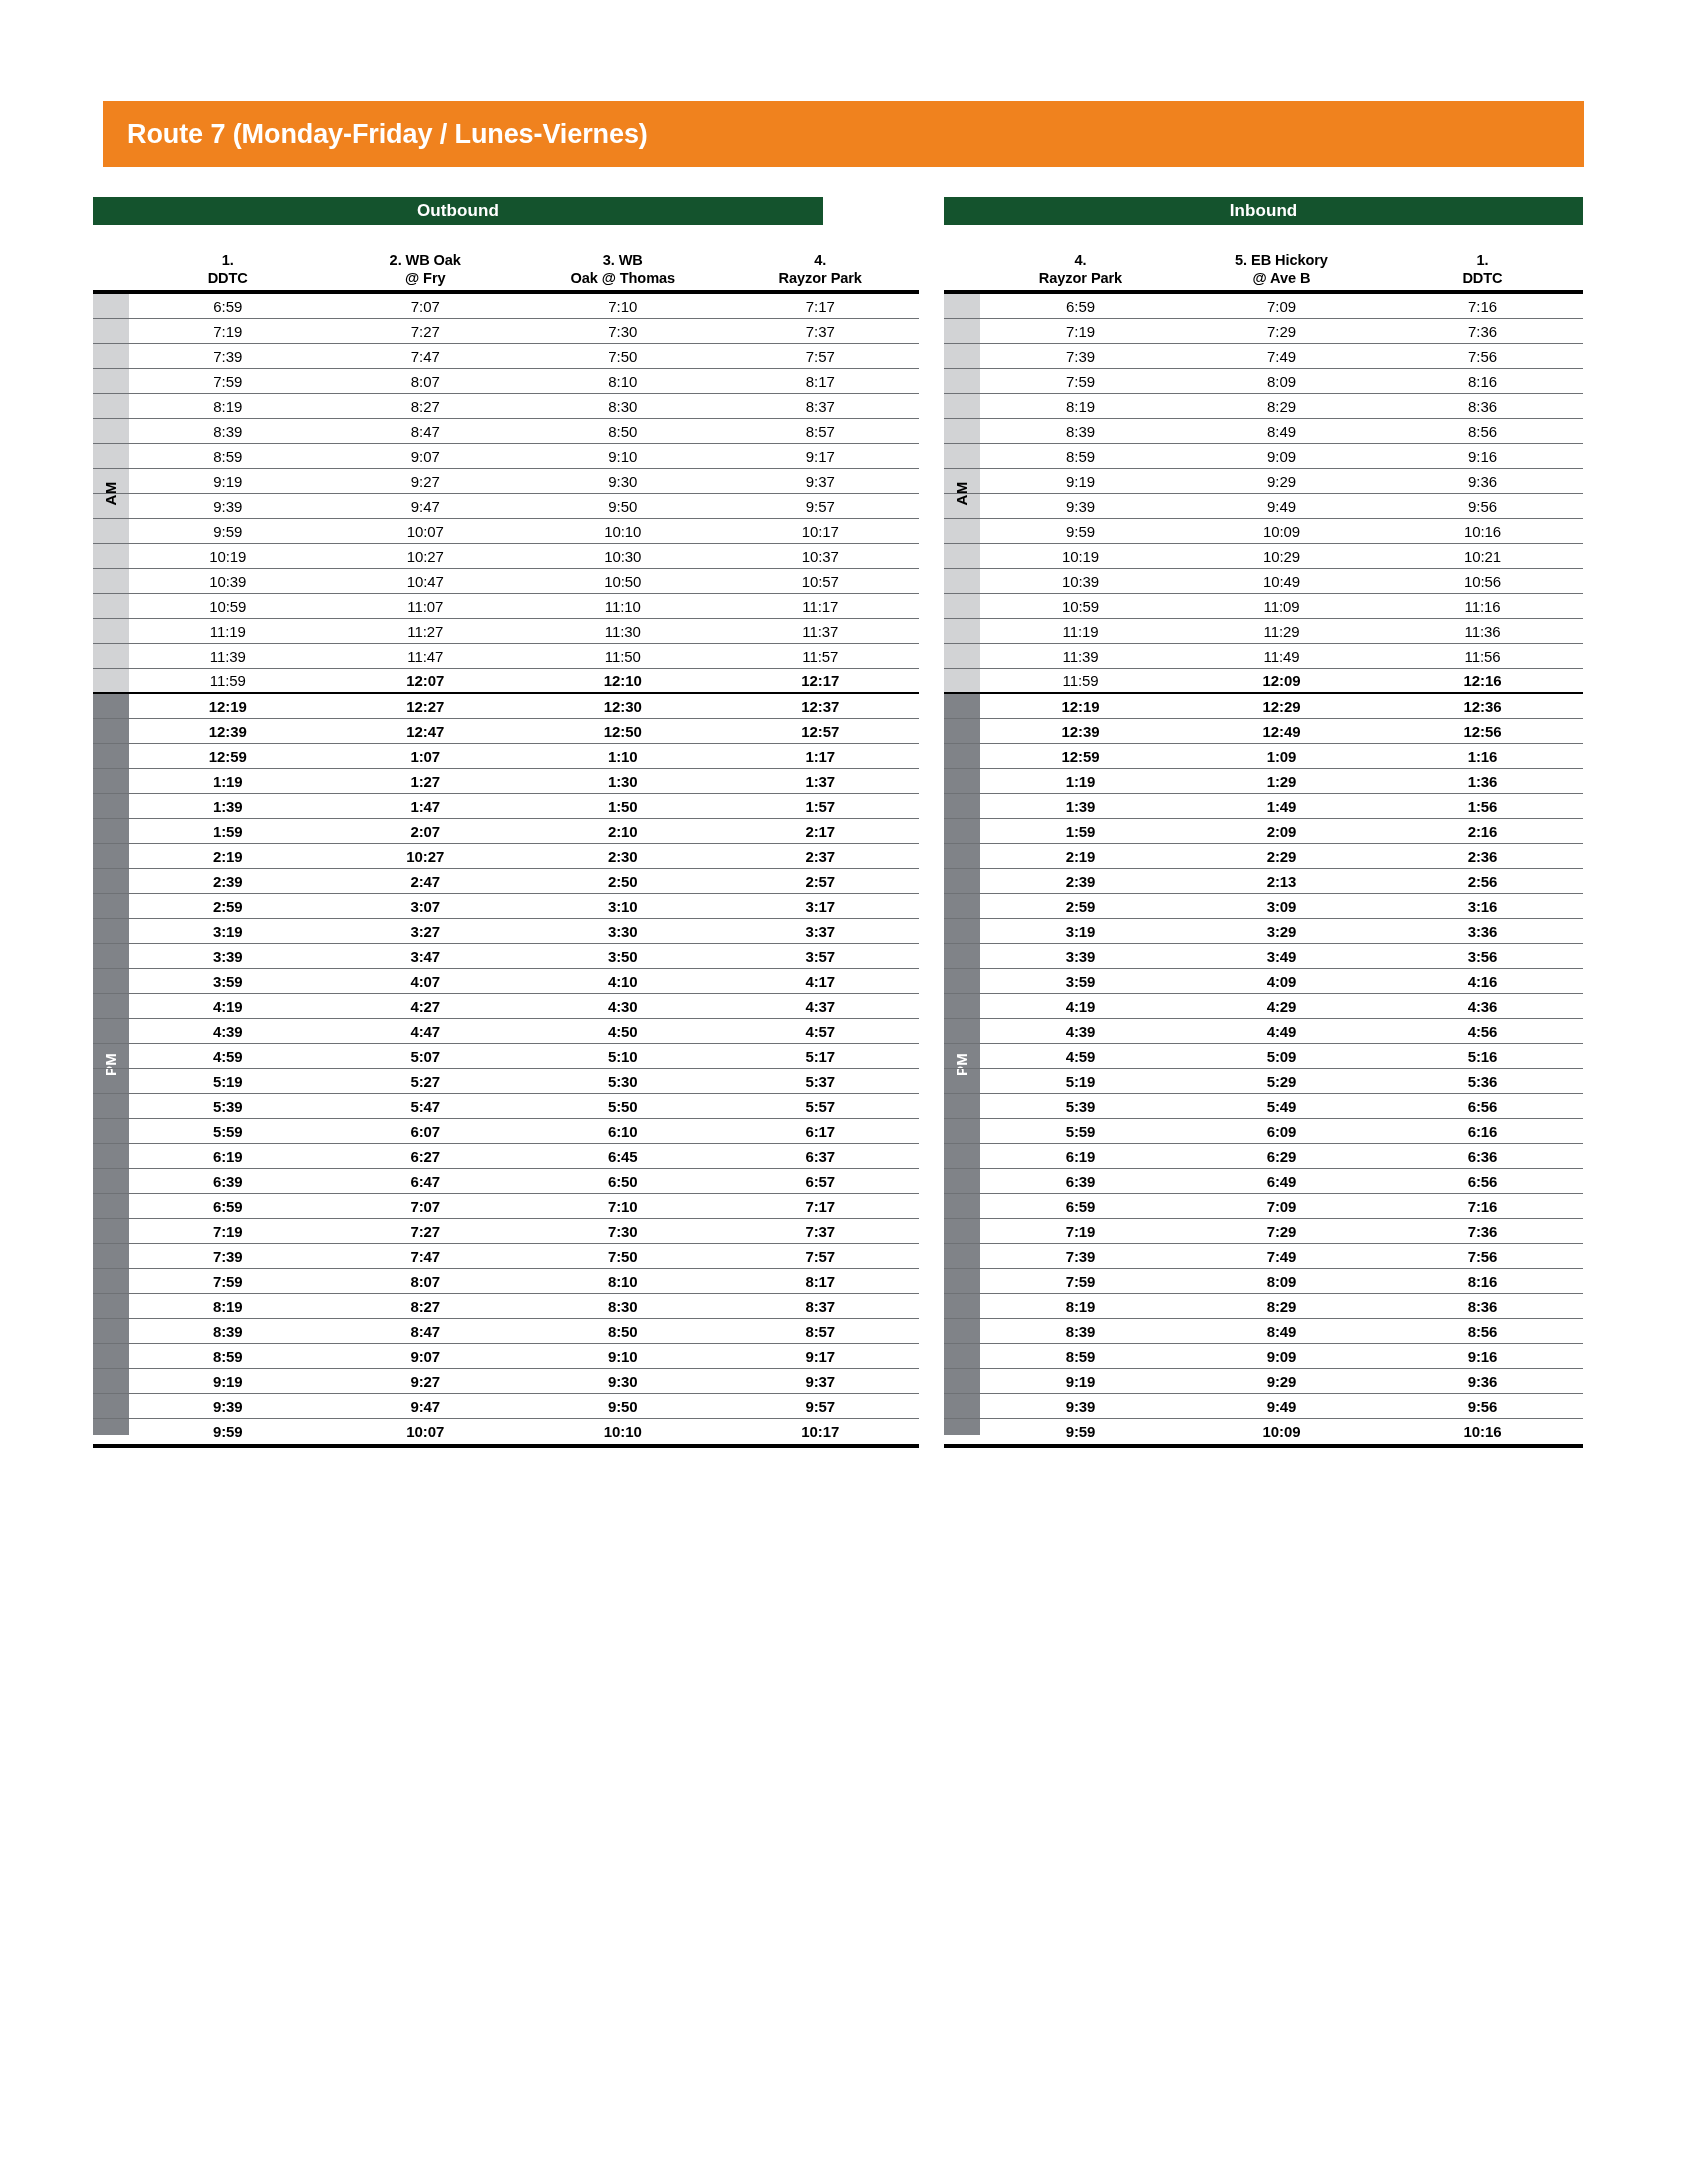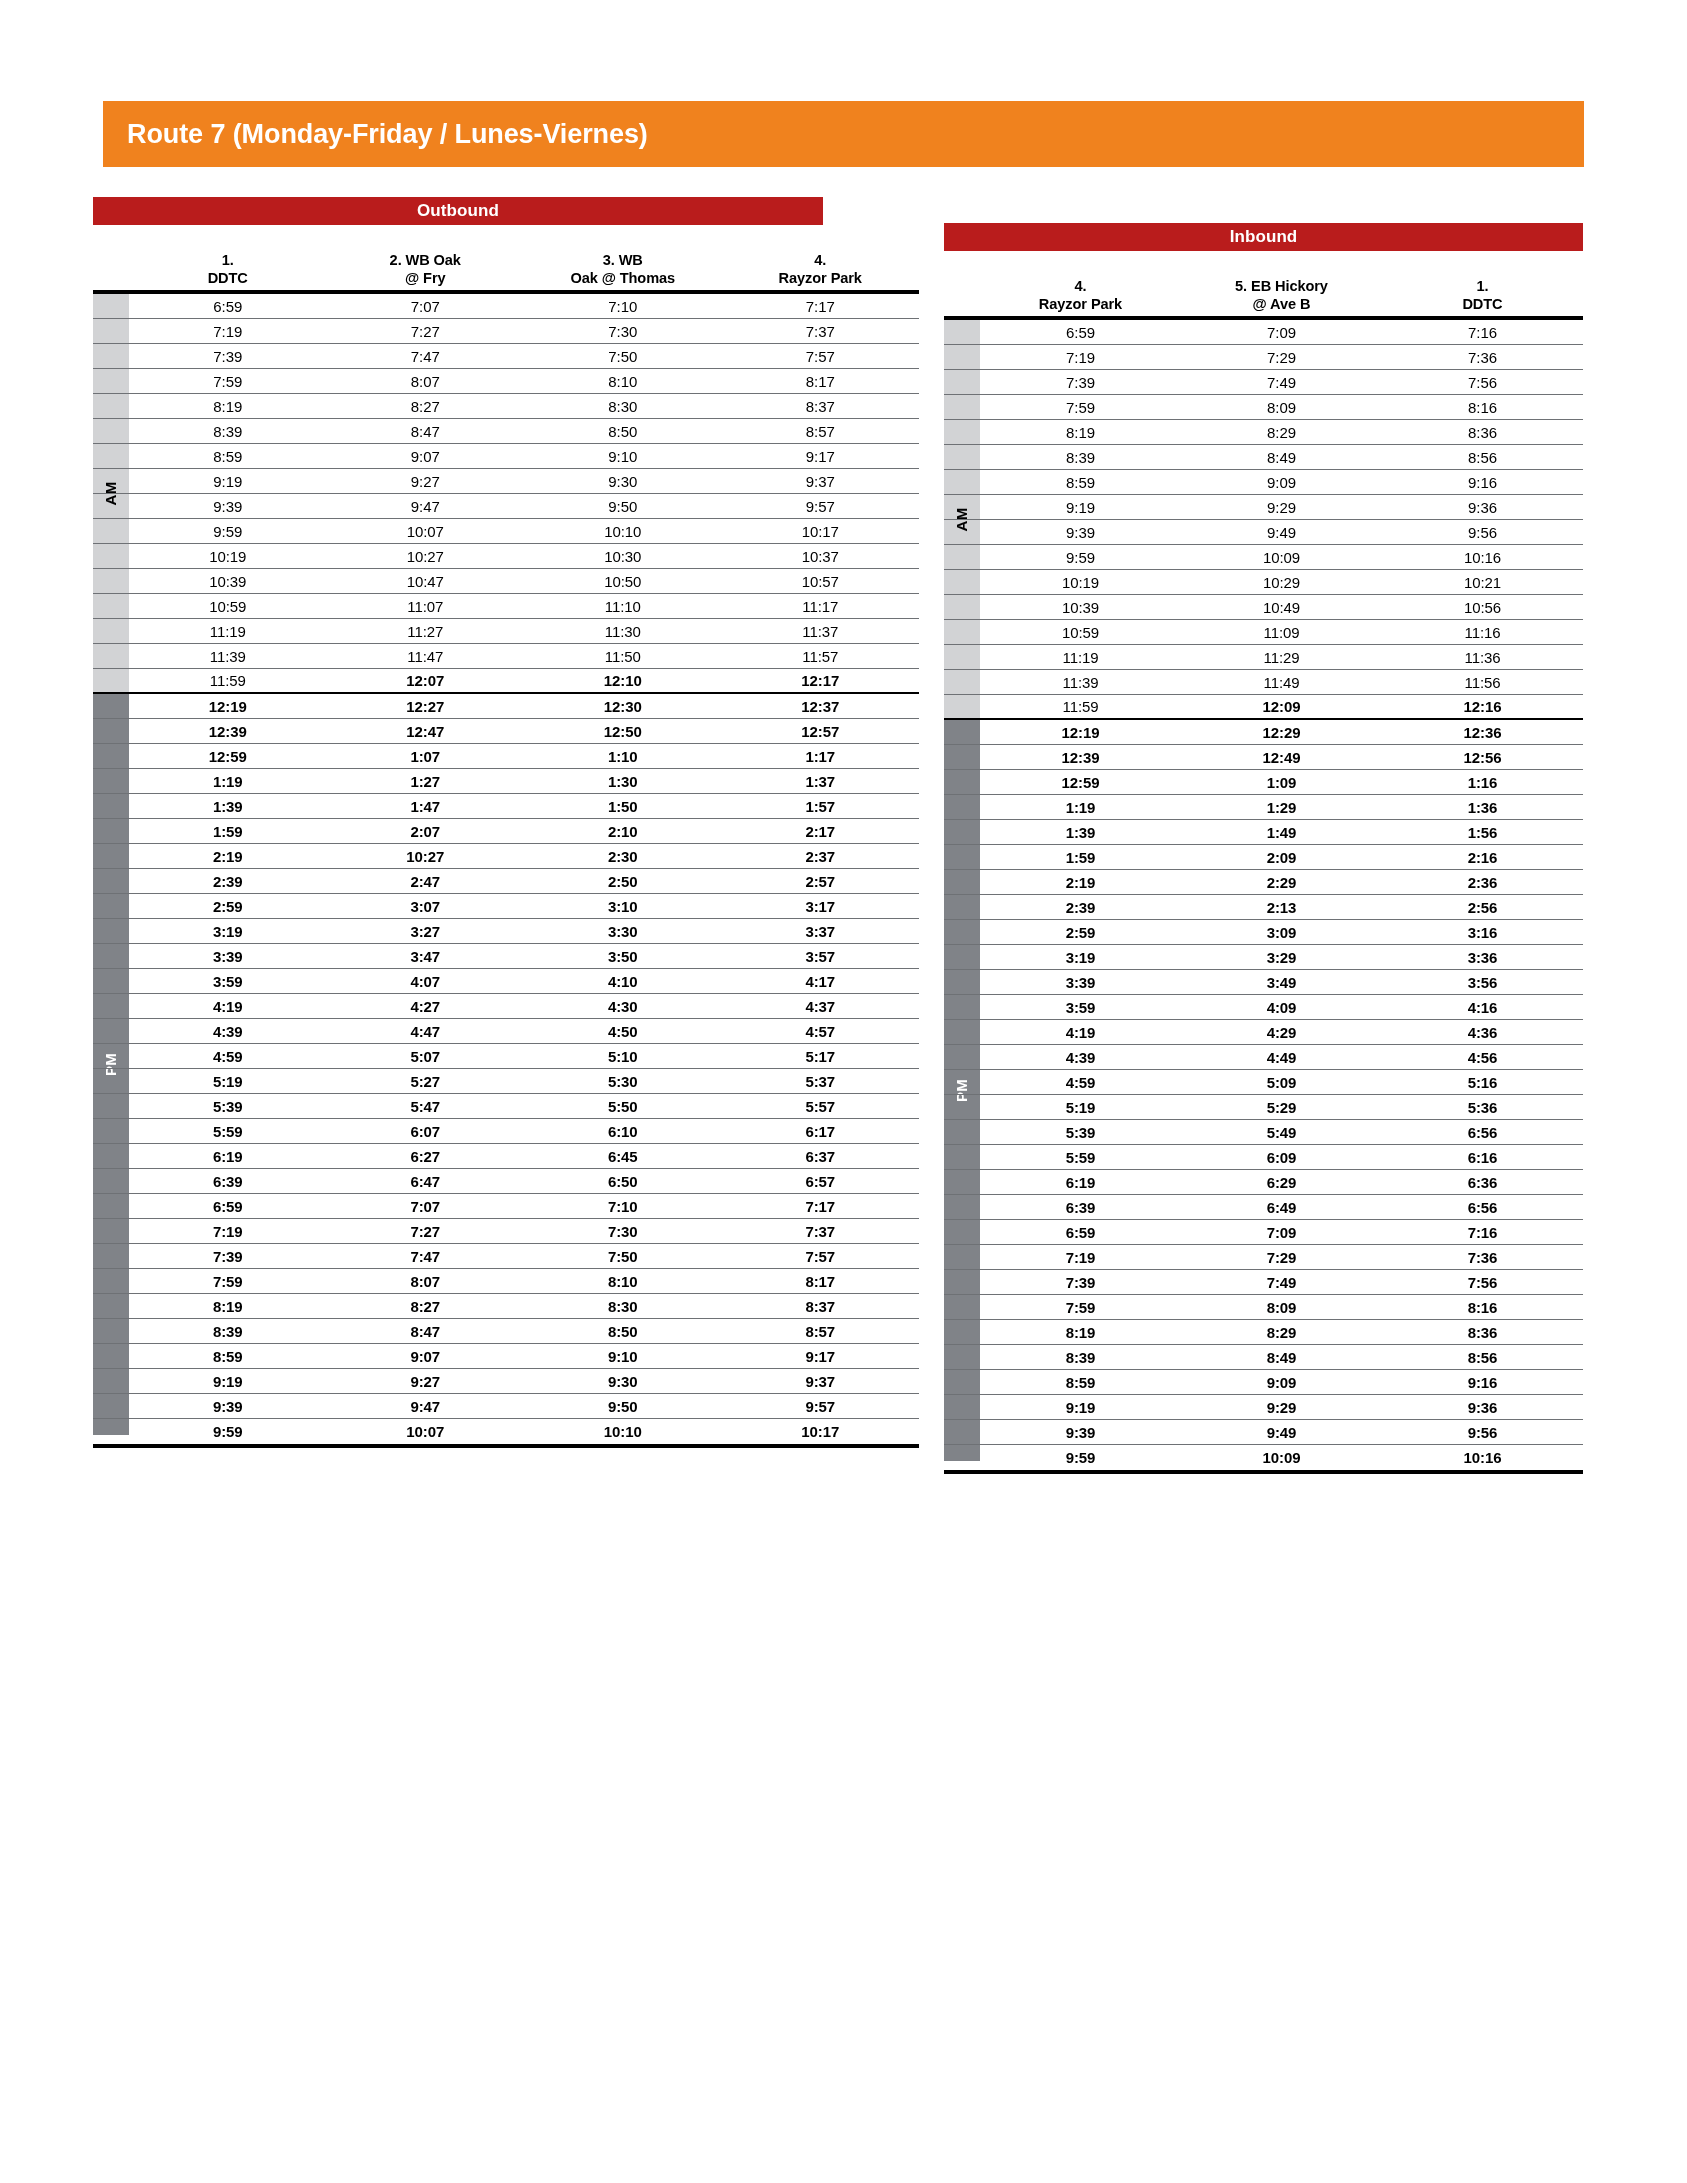--- a/index.html
+++ b/index.html
@@ -40,31 +40,31 @@
   
   .sched-block {
     position: absolute;
     top: 197px;
   }
   #outbound-block { left: 93px;  width: 826px; }
   #inbound-block  { left: 944px; width: 639px; }
 
   .dir-header {
     height: 28.4px;
-    background: #b91c1c;
+    background: #14532d;
     color: #ffffff;
     font-size: 17px;
     font-weight: bold;
     display: flex;
     align-items: center;
     justify-content: center;
     letter-spacing: 0.1px;
   }
   #outbound-block .dir-header { margin-left: 0;   width: 730px; }
-  #inbound-block  .dir-header { margin-left: 0;   width: 639px; margin-top: 26px; }
+  #inbound-block  .dir-header { margin-left: 0;   width: 639px; }
 
   
   .col-head-row {
     display: flex;
     height: 65px;
     align-items: flex-end;
     padding-bottom: 2.6px;
     box-sizing: border-box;
   }
   .rail-spacer { flex: 0 0 36px; }

